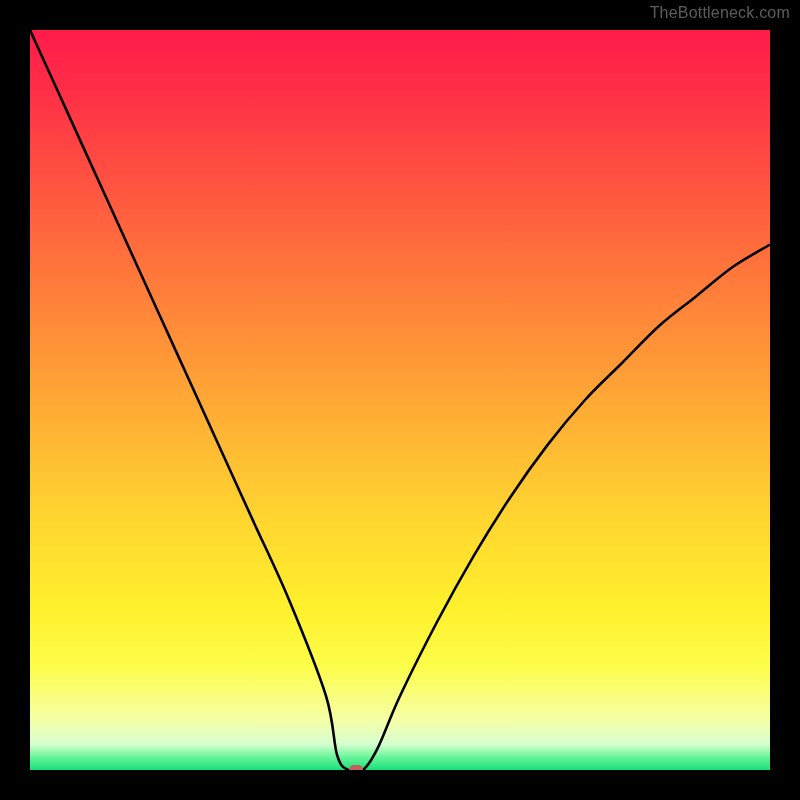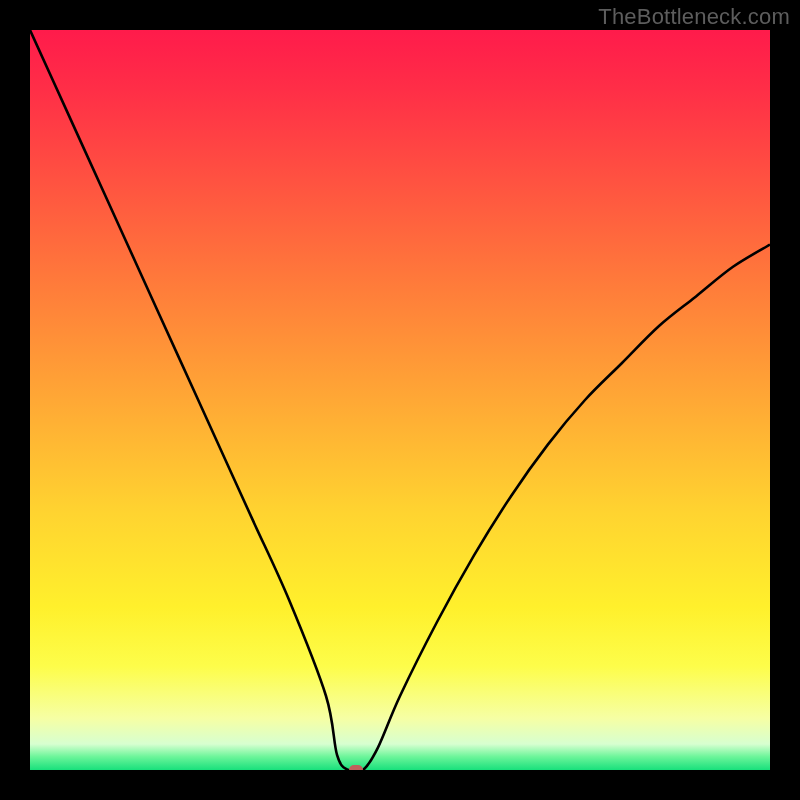--- a/index.html
+++ b/index.html
@@ -15,21 +15,21 @@
     position: relative;
     width: 800px;
     height: 800px;
     background: #000;
   }
   .watermark {
     position: absolute;
     top: 4px;
     right: 10px;
     color: #5d5d5d;
-    font-size: 22px;
+    font-size: 16px;
     font-weight: 500;
     letter-spacing: 0.2px;
     z-index: 10;
   }
   .plot-area {
     position: absolute;
     left: 30px;
     top: 30px;
     width: 740px;
     height: 740px;

